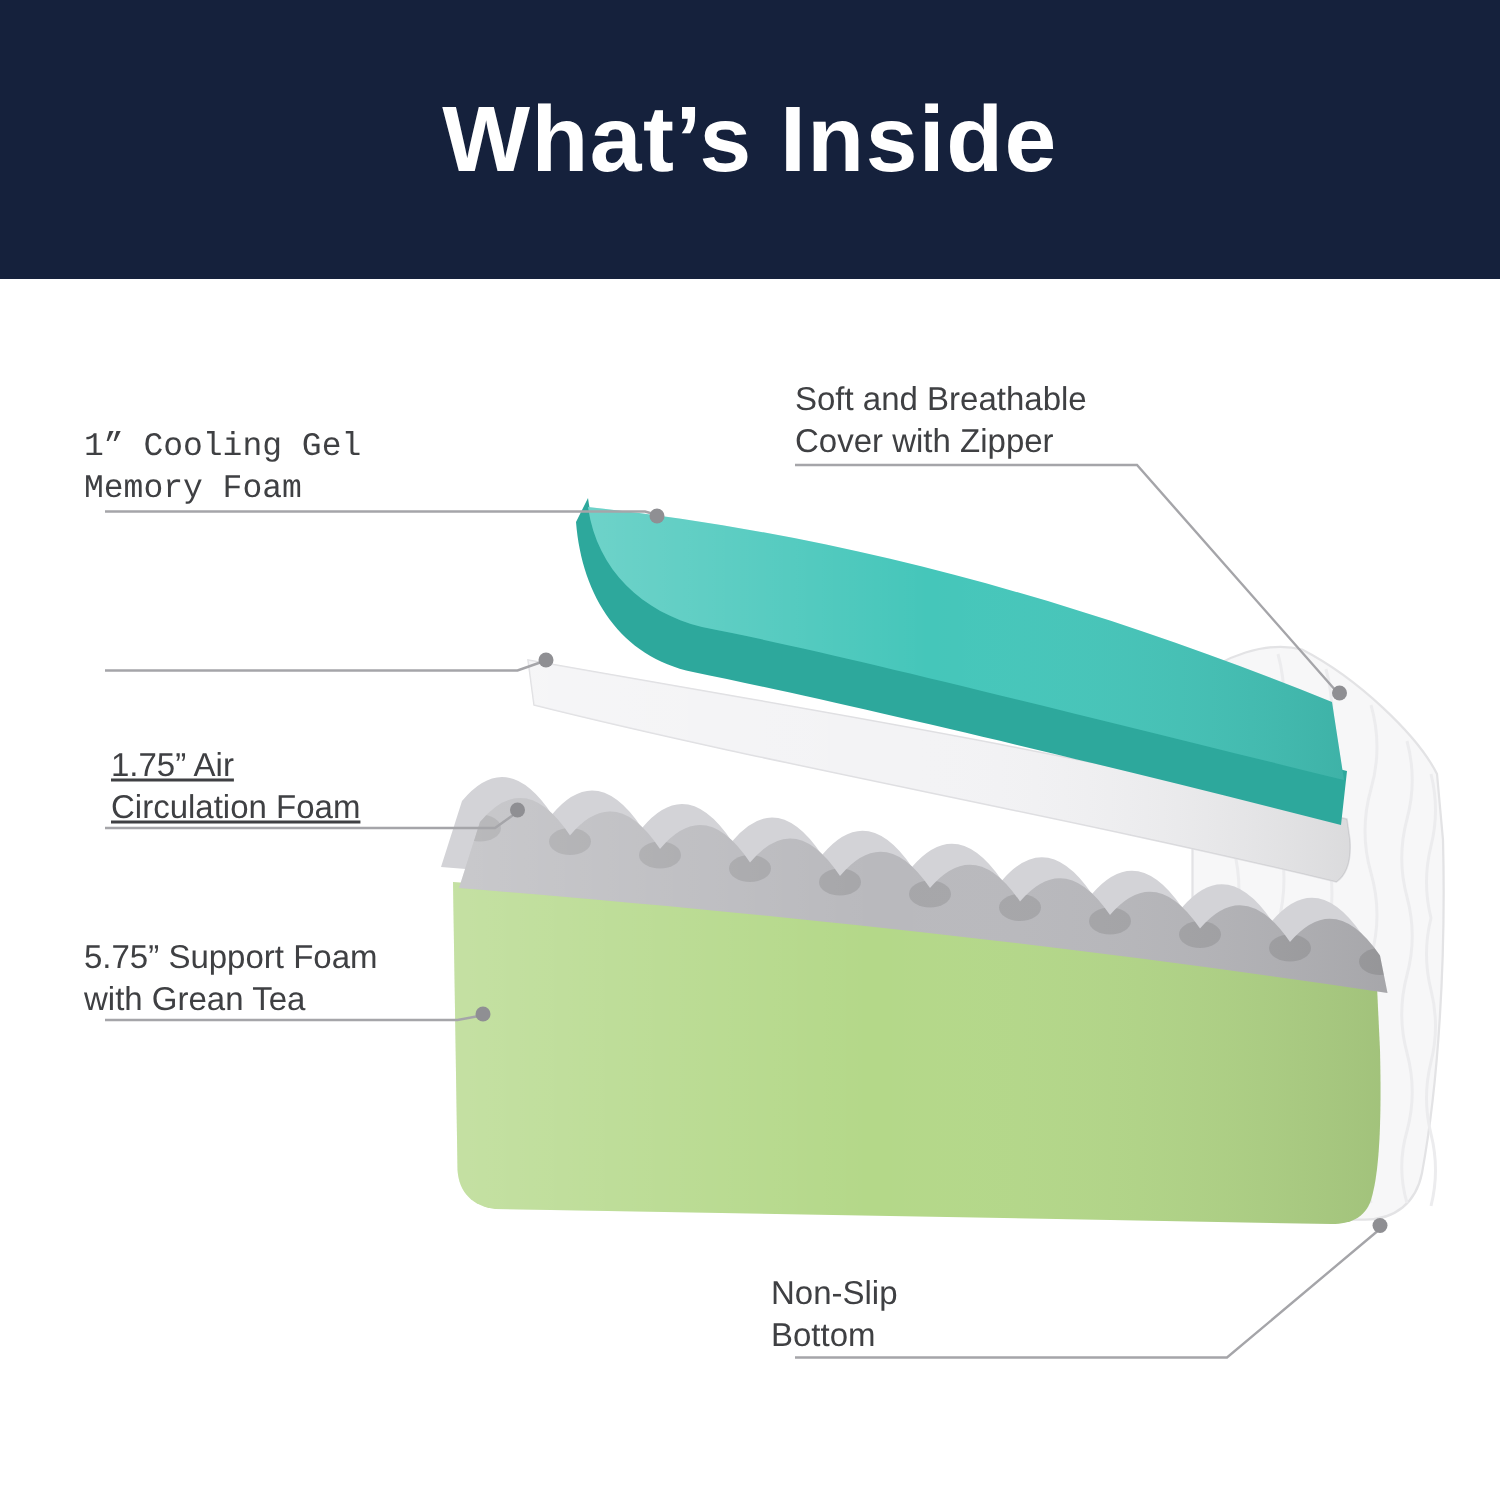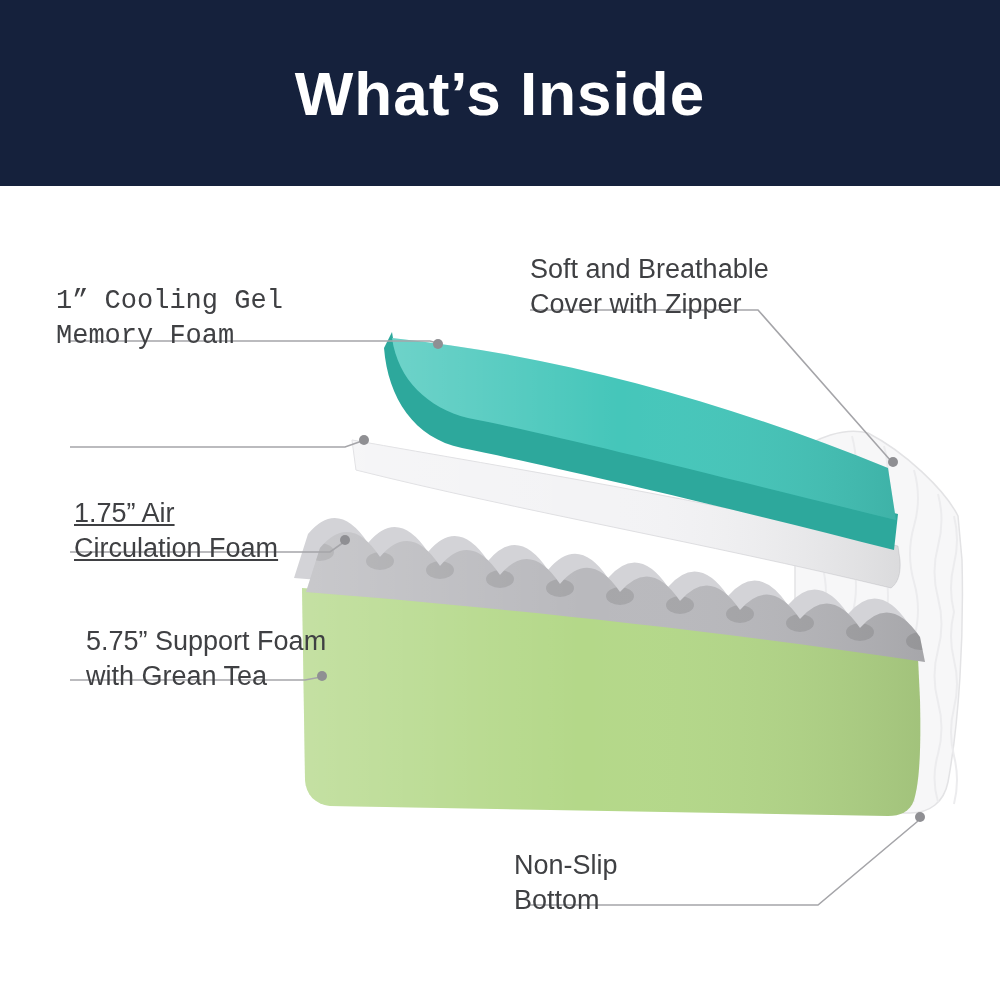--- a/index.html
+++ b/index.html
@@ -31,21 +31,21 @@
   }
   .diagram {
     position: absolute;
     top: 0; left: 0;
     width: 1000px;
     height: 1000px;
   }
   .label {
     position: absolute;
     color: var(--label-text, #3f4043);
-    font-size: 27px;
+    font-size: 22px;
     line-height: 1.28;
     white-space: pre-line;
   }
   
   .cover        { fill: var(--cover-fill); stroke: var(--cover-stroke); stroke-width: 1.5; }
   .cover-texture{ fill: none; stroke: #ececee; stroke-width: 2; }
   .support      { fill: var(--support-foam); }
   .air-back     { fill: var(--air-foam-back); }
   .air          { fill: var(--air-foam); }
   .valley       { fill: rgba(0,0,0,0.10); }
@@ -148,21 +148,21 @@
     </g>
   </svg>
 
   <div class="label" style="left:56px; top:284px;font-family:Liberation Mono, monospace;">1” Cooling Gel
 Memory Foam</div>
 
 
   <div class="label" style="left:74px; top:496px;text-decoration:underline;">1.75” Air
 Circulation Foam</div>
 
-  <div class="label" style="left:86px; top:624px;">5.75” Support Foam
+  <div class="label" style="left:56px; top:624px;">5.75” Support Foam
 with Grean Tea</div>
 
   <div class="label" style="left:530px; top:252px;">Soft and Breathable
 Cover with Zipper</div>
 
   <div class="label" style="left:514px; top:848px;">Non-Slip
 Bottom</div>
 
 </div>
 

